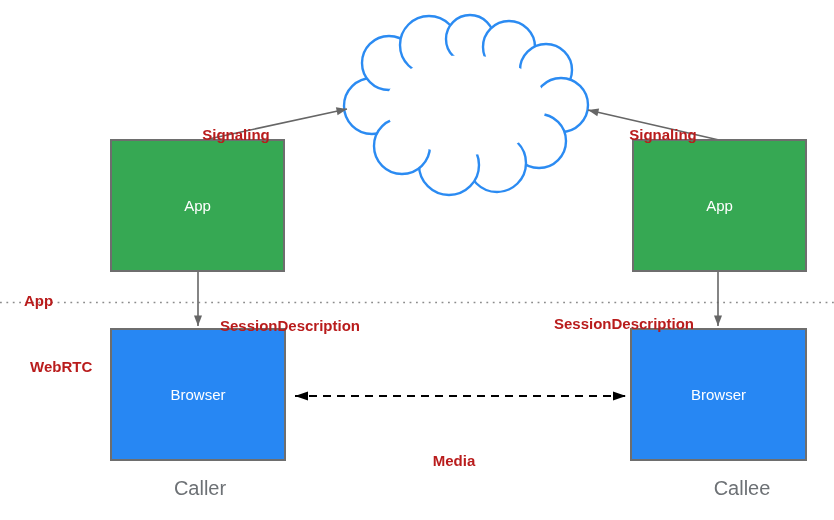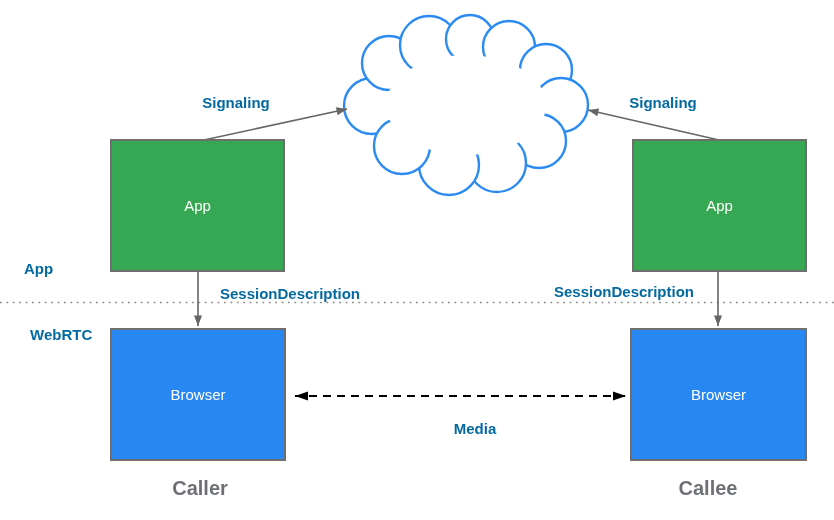--- a/index.html
+++ b/index.html
@@ -9,26 +9,26 @@
   }
   svg.layer{position:absolute;left:0;top:0;width:834px;height:520px;}
   .box{
     position:absolute;display:flex;align-items:center;justify-content:center;
     color:#fff;font-size:15px;border:2px solid var(--border_gray);
     box-sizing:border-box;
   }
   .box.green{background:var(--app_green);}
   .box.blue{background:var(--browser_blue);text-align:right;}
   .lbl{
-    position:absolute;font-weight:bold;font-size:15px;color:#0369a1;
-    white-space:nowrap;line-height:1.1;
+    position:absolute;font-weight:bold;font-size:15px;color:#b91c1c;
+    white-space:nowrap;line-height:1.1;margin-top:32px;
   }
   .lbl.center{transform:translateX(-50%);}
   .title{
-    position:absolute;transform:translateX(-50%);font-weight:bold;
+    position:absolute;transform:translateX(-50%);font-weight:normal;
     font-size:20px;color:var(--label_gray);white-space:nowrap;line-height:1.1;
   }
 </style>
 </head>
 <body>
 
 <div class="canvas">
 
   <svg class="layer" viewBox="0 0 834 520" xmlns="http://www.w3.org/2000/svg">
     <defs>
@@ -82,18 +82,18 @@
     <span>Browser</span>
   </div>
 
   <div class="lbl" style="left:24px;top:261px;">App</div>
   <div class="lbl" style="left:30px;top:327px;">WebRTC</div>
 
   <div class="lbl center" style="left:236px;top:95px;">Signaling</div>
   <div class="lbl center" style="left:663px;top:95px;">Signaling</div>
   <div class="lbl center" style="left:290px;top:286px;">SessionDescription</div>
   <div class="lbl center" style="left:624px;top:284px;">SessionDescription</div>
-  <div class="lbl center" style="left:469px;top:421px;padding-left:12px;">Media</div>
+  <div class="lbl center" style="left:448px;top:421px;padding-left:12px;">Media</div>
 
   <div class="title" style="left:200px;top:477px;">Caller</div>
-  <div class="title" style="left:708px;top:477px;">Callee</div>
+  <div class="title" style="left:742px;top:477px;">Callee</div>
 
 </div>
 
 </body></html>

